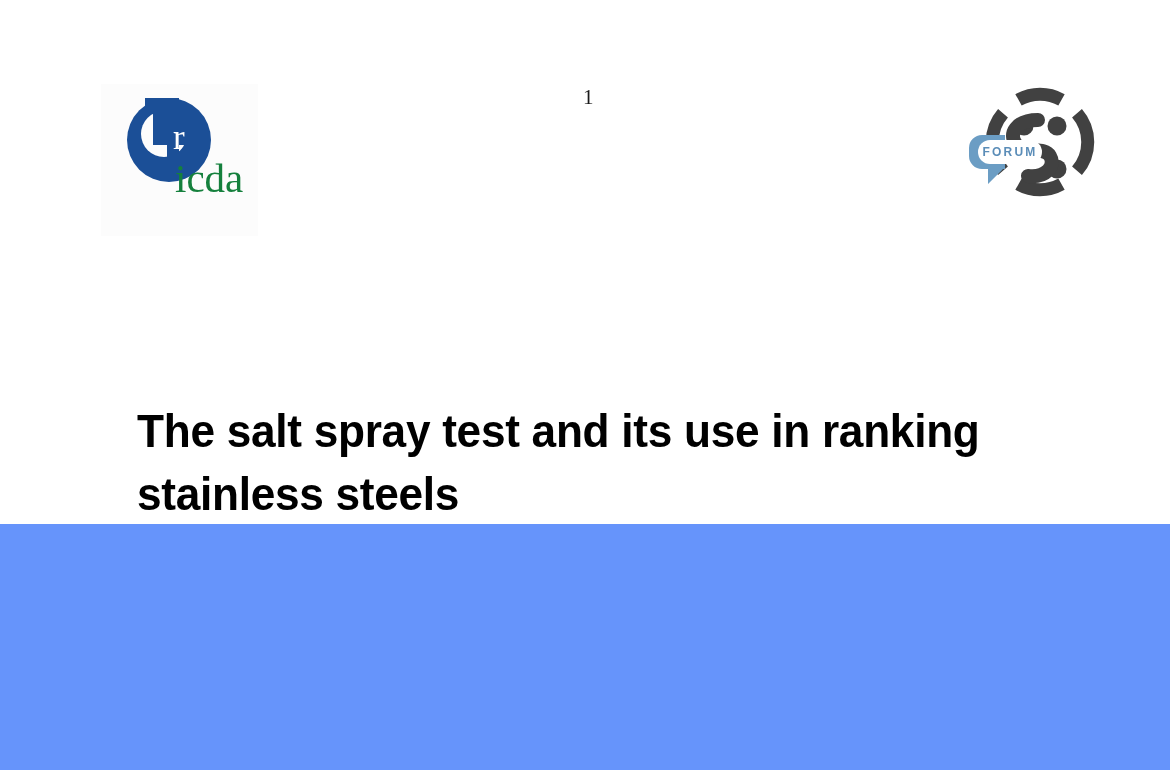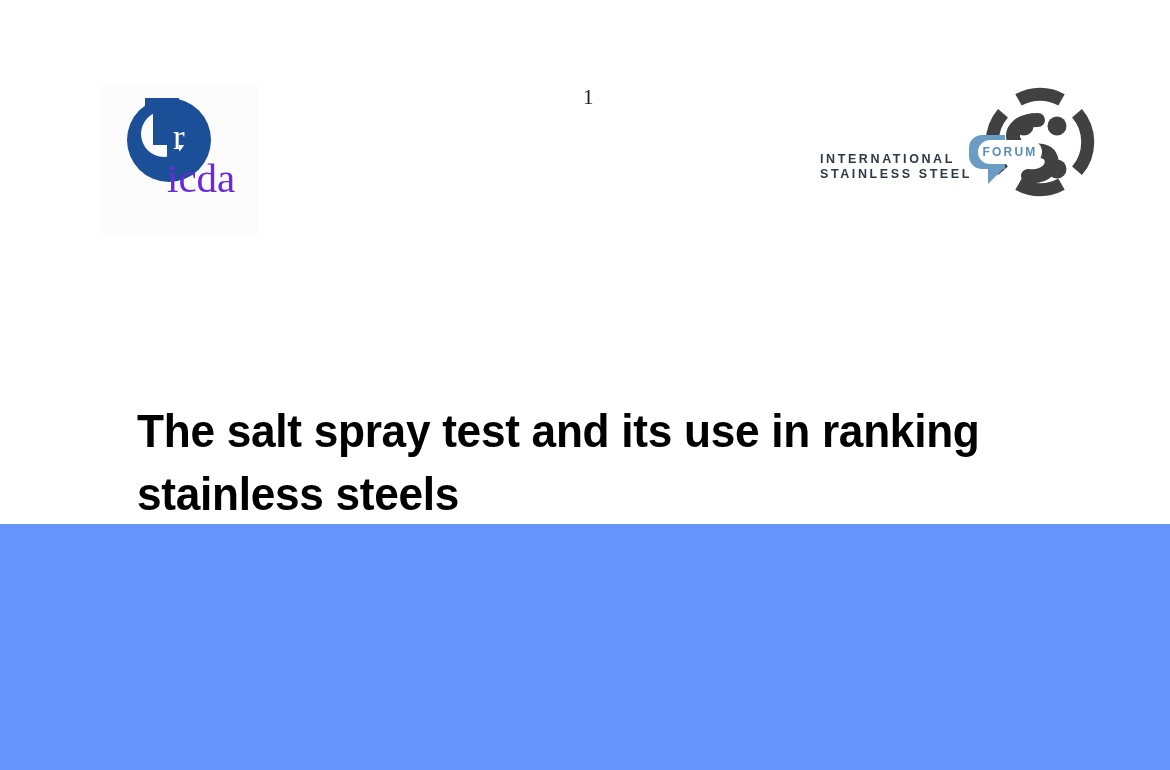--- a/index.html
+++ b/index.html
@@ -76,26 +76,26 @@
     left: 72px;
     top: 36px;
     font-family: "Liberation Serif", serif;
     font-size: 35px;
     line-height: 1;
     color: #ffffff;
     font-weight: 400;
   }
   .icda-word {
     position: absolute;
-    left: 66px;
+    left: 74px;
     top: 74px;
     font-family: "Liberation Serif", serif;
     font-size: 41px;
     line-height: 1;
-    color: #6d28d9;
+    color: #15803d;
     letter-spacing: 0px;
     font-weight: 400;
   }
 
   
   .page-number {
     position: absolute;
     left: 583px;
     top: 87px;
     font-family: "Liberation Serif", serif;
@@ -182,21 +182,20 @@
     <div class="icda-c-fill"></div>
     <div class="icda-c-stem"></div>
     <div class="icda-c-bar"></div>
     <div class="icda-r">r</div>
     <div class="icda-word">icda</div>
   </div>
 
   <div class="page-number">1</div>
 
   <div class="issf-logo">
-    <div class="issf-sub"><span>INTERNATIONAL</span><br><span>STAINLESS STEEL</span></div>
 
     <svg class="issf-emblem" viewBox="0 0 146 116">
 
       <g fill="none" stroke="#414141" stroke-width="13" stroke-linecap="butt">
         <path d="M 60.5 15.8 A 44 44 0 0 1 103.5 15.8"></path>
         <path d="M 119.0 29.2 A 44 44 0 0 1 119.0 86.8"></path>
         <path d="M 103.5 100.2 A 44 44 0 0 1 60.5 100.2"></path>
         <path d="M 45.0 86.8 A 44 44 0 0 1 45.0 29.2"></path>
       </g>
 

